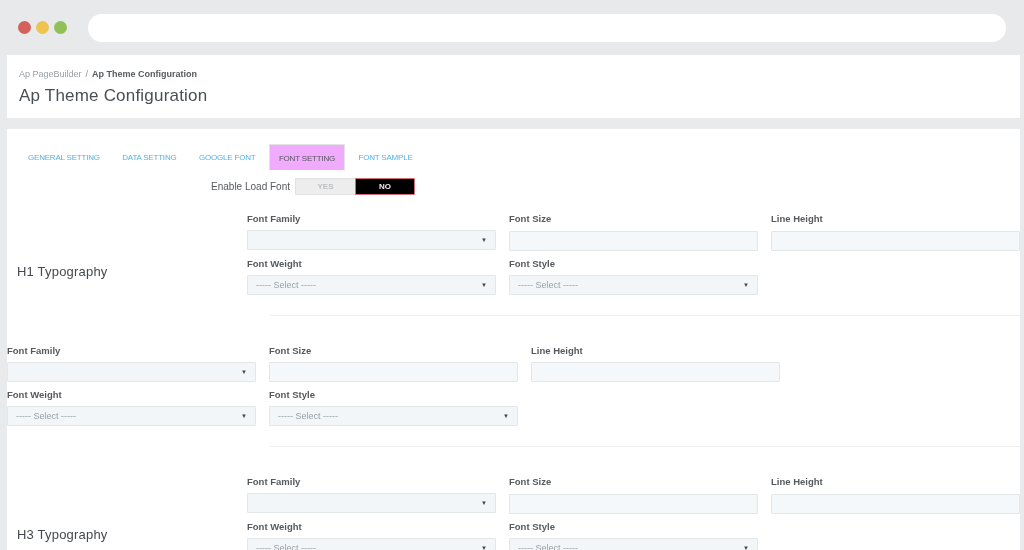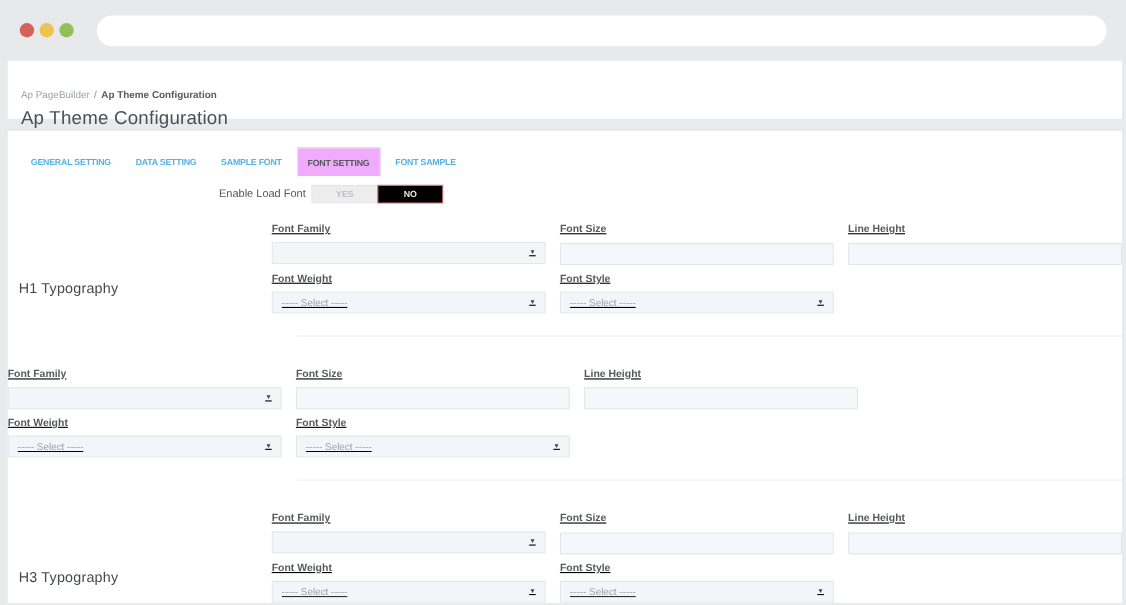--- a/index.html
+++ b/index.html
@@ -19,47 +19,47 @@
   .dot-green  { background:#90c156; }
   .url-bar {
     position:absolute; left:88px; top:14px; width:918px; height:28px;
     background:#ffffff; border-radius:14px;
   }
 
   
   .page-wrap { margin-left:7px; width:1013px; }
 
   
-  .header-band { background:#ffffff; height:53px; padding:26px 0 0 12px; }
+  .header-band { background:#ffffff; height:63px; padding:14px 0 0 12px; }
   .breadcrumb { font-size:9px; color:#99a0a6; }
   .crumb-parent { color:#99a0a6; }
   .crumb-sep { color:#8b9196; margin:0 4px; }
   .crumb-current { color:#565b60; font-weight:600; }
   .page-title { font-size:17px; font-weight:400; color:#4a4f53; margin-top:7px; letter-spacing:.2px; }
 
   
   .panel {
     background:#ffffff; margin-top:11px; min-height:419px;
     overflow:hidden; position:relative;
   }
 
   
   .tab-bar { padding:15px 0 0 12px; height:42px; white-space:nowrap; }
   .tab {
     display:inline-block; height:27px; line-height:27px; padding:0 9px;
-    font-size:8px; font-weight:700; letter-spacing:-0.2px;
+    font-size:8px; font-weight:400; letter-spacing:-0.2px;
     color:#55b1e3; cursor:pointer; vertical-align:top;
   }
   .tab.active {
     color:#54585c; background:#f0abfc;
     border:1px solid #e2e3e4; border-bottom-color:#ffffff;
   }
 
   
-  .toggle-row { margin-top:7px; display:flex; align-items:center; }
+  .toggle-row { margin-top:7px; display:flex; align-items:center;margin-left:12px; }
   .toggle-label {
     width:271px; text-align:right; font-size:10px; color:#55595d;
     margin-right:5px;
   }
   .switch { display:flex; }
   .switch-btn {
     width:60px; height:17px; line-height:15px; text-align:center;
     font-size:8px; font-weight:700; cursor:pointer;
   }
   .switch-yes {
@@ -73,21 +73,21 @@
   }
 
   
   .section-row { display:flex; margin-top:18px; }
   .section-title {
     width:277px; padding:3px 0 0 10px; font-size:13px; color:#45494d;
     font-weight:400; letter-spacing:.2px;margin-top:48px;
   }
   .fields {
     display:grid; grid-template-columns:repeat(3,249px);
-    column-gap:13px; row-gap:7px;text-decoration:underline;
+    column-gap:13px; row-gap:7px;
   }
   .field label {
     display:block; height:11px; line-height:11px; font-size:9.5px;
     font-weight:700; color:#56595d; margin-bottom:6px;
   }
   .select-box {
     height:20px; background:#f3f6f8; border:1px solid #e3e7ea;
     border-radius:1px; display:flex; align-items:center;
     justify-content:space-between; padding:0 8px; cursor:pointer;gap:48px;
   }
@@ -122,21 +122,21 @@
       <span class="crumb-parent">Ap PageBuilder</span><span class="crumb-sep">/</span><span class="crumb-current">Ap Theme Configuration</span>
     </div>
     <div class="page-title">Ap Theme Configuration</div>
   </div>
 
   <div class="panel">
 
     <div class="tab-bar">
       <span class="tab">GENERAL SETTING</span>
       <span class="tab">DATA SETTING</span>
-      <span class="tab">SAMPLE FONT</span>
+      <span class="tab">GOOGLE FONT</span>
       <span class="tab active">FONT SETTING</span>
       <span class="tab">FONT SAMPLE</span>
     </div>
 
     <div class="toggle-row">
       <span class="toggle-label">Enable Load Font</span>
       <div class="switch">
         <span class="switch-btn switch-yes">YES</span>
         <span class="switch-btn switch-no">NO</span>
       </div>

